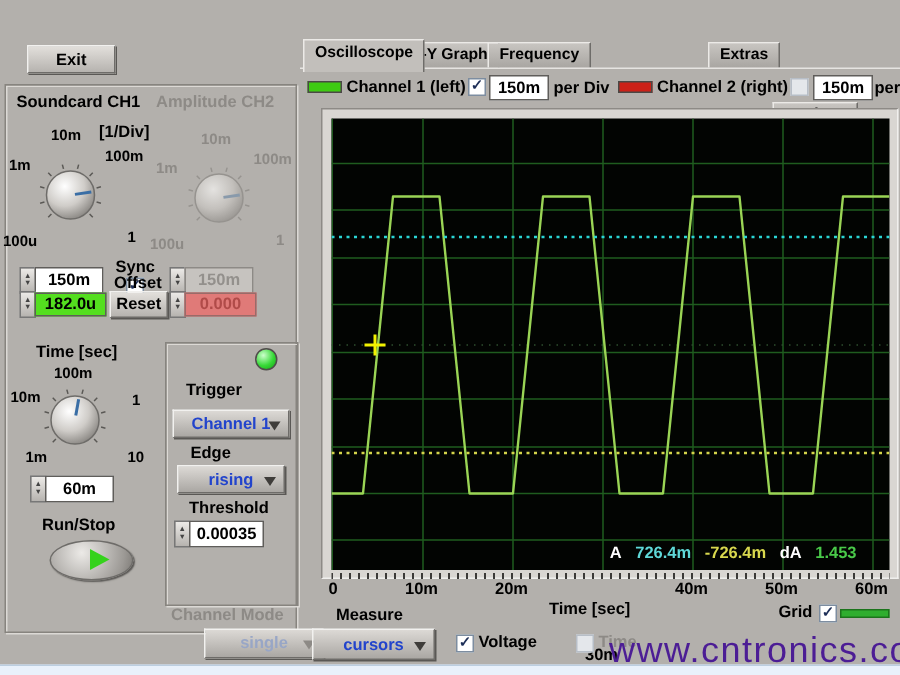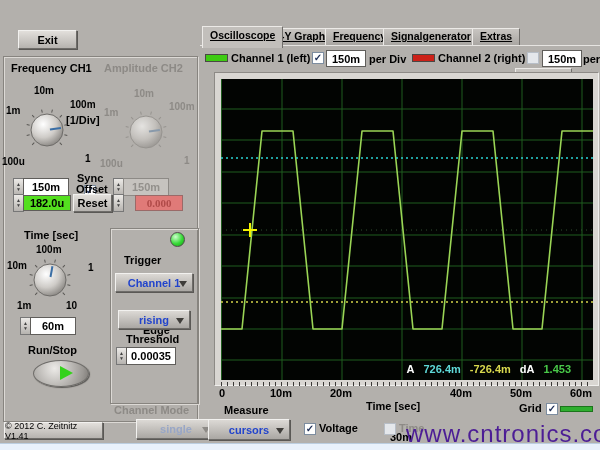--- a/index.html
+++ b/index.html
@@ -36,21 +36,21 @@
            border-left:4px solid transparent;border-right:4px solid transparent;border-top:6px solid #3f3d3a;}
   .dd.dis{color:#98a6c6;}
   .dd.dis .tri{border-top-color:#8d8a86;}
   .etchbox{position:absolute;border:1px solid #87847f;box-shadow:inset 1px 1px 0 #dcd9d5, 1px 1px 0 #dcd9d5;}
   .swatch{position:absolute;border:1px solid #4a4845;}
   .knob{position:absolute;}
   
   .tabstrip{position:absolute;left:200px;top:26px;width:400px;height:20px;}
   .tab{position:absolute;top:2px;height:15px;padding:1px 7px 0 7px;background:linear-gradient(#c8c5c1,#a9a6a2);
        border:1px solid;border-color:#eceae7 #6e6c69 #8d8a86 #eceae7;border-bottom:none;
-       font-size:10.5px;font-weight:bold;color:#000;white-space:nowrap;text-decoration:underline;}
+       font-size:10.5px;font-weight:bold;color:#000;white-space:nowrap;}
   .tab.active{top:0;height:19px;padding-top:2px;background:#c2bfbb;z-index:3;border-bottom:none;}
   .tabline{position:absolute;left:200px;top:45px;width:400px;height:1px;background:#e6e4e1;z-index:1;}
   
   .scopeframe{position:absolute;left:214px;top:72px;width:383px;height:312px;background:#d9d6d2;
               border:1px solid;border-color:#8d8a86 #f0efed #f0efed #8d8a86;}
   .plot{position:absolute;left:221px;top:79px;width:372px;height:301px;background:#020402;z-index:2;}
   .plot svg{position:absolute;left:0;top:0;}
   .readout{position:absolute;right:22px;bottom:5px;display:flex;gap:9px;font-size:11px;font-weight:bold;}
   .xticksbar{position:absolute;left:221px;top:382px;width:372px;height:4px;
              background:repeating-linear-gradient(90deg,#3c3a38 0,#3c3a38 1px,transparent 1px,transparent 6px);}
@@ -72,23 +72,23 @@
 <body>
 
 <div class="window">
 
 
   <div class="btn3d" style="left:18px;top:30px;width:57px;height:17px;">Exit</div>
 
   <div class="etchbox" style="left:3px;top:56px;width:193px;height:364px;"></div>
   <div class="etchbox" style="left:110px;top:228px;width:87px;height:174px;"></div>
 
-  <div class="lbl" style="left:11px;top:62px;">Frequency CH1</div>
+  <div class="lbl" style="left:11px;top:62px;">Soundcard CH1</div>
   <div class="lbl dis" style="left:104px;top:62px;">Amplitude CH2</div>
-  <div class="lbl" style="left:66px;top:82px;margin-top:32px;">[1/Div]</div>
+  <div class="lbl" style="left:66px;top:82px;">[1/Div]</div>
 
   <div class="lbl" style="left:34px;top:85px;font-size:10px;">10m</div>
   <div class="lbl" style="left:6px;top:105px;font-size:10px;">1m</div>
   <div class="lbl" style="left:70px;top:99px;font-size:10px;">100m</div>
   <div class="lbl" style="left:2px;top:156px;font-size:10px;">100u</div>
   <div class="lbl" style="left:85px;top:153px;font-size:10px;">1</div>
   <div class="knob" style="left:23px;top:106px;">
     <svg width="48" height="48">
       <defs>
           <radialGradient id="kg1" cx="38%" cy="32%" r="75%">
@@ -162,28 +162,28 @@
   <div class="spin" style="left:13px;top:194px;">
       <span>▲</span>
       <span>▼</span>
     </div>
   <div class="field" style="left:23px;top:195px;width:46px;height:14px;background:#54df1f;">182.0u</div>
   <div class="btn3d" style="left:73px;top:194px;width:37px;height:16px;">Reset</div>
   <div class="spin" style="left:113px;top:194px;">
       <span>▲</span>
       <span>▼</span>
     </div>
-  <div class="field" style="left:135px;top:195px;width:46px;height:14px;background:#e07a78;color:#b04b49;border-color:#9a6a68;font-family:Liberation Serif, serif;">0.000</div>
+  <div class="field" style="left:123px;top:195px;width:46px;height:14px;background:#e07a78;color:#b04b49;border-color:#9a6a68;">0.000</div>
 
   <div class="lbl" style="left:24px;top:229px;">Time [sec]</div>
   <div class="lbl" style="left:36px;top:244px;font-size:10px;">100m</div>
   <div class="lbl" style="left:7px;top:260px;font-size:10px;">10m</div>
   <div class="lbl" style="left:88px;top:262px;font-size:10px;">1</div>
   <div class="lbl" style="left:17px;top:300px;font-size:10px;">1m</div>
-  <div class="lbl" style="left:66px;top:300px;font-size:10px;">10</div>
+  <div class="lbl" style="left:85px;top:300px;font-size:10px;">10</div>
   <div class="knob" style="left:26px;top:256px;">
     <svg width="48" height="48">
       <defs>
           <radialGradient id="kg3" cx="38%" cy="32%" r="75%">
         <stop offset="0" stop-color="#ffffff"></stop>
             <stop offset="0.55" stop-color="#cfccc8"></stop>
             <stop offset="1" stop-color="#827f7b"></stop>
       </radialGradient>
         </defs>
       <g transform="translate(24,24)" stroke="#5a5855" stroke-width="1">
@@ -207,50 +207,48 @@
       <span>▼</span>
     </div>
   <div class="field" style="left:30px;top:317px;width:44px;height:16px;">60m</div>
 
   <div class="lbl" style="left:124px;top:234px;margin-top:20px;">Trigger</div>
   <div class="led" style="left:170px;top:232px;"></div>
   <div class="dd" style="left:115px;top:273px;width:76px;height:17px;color:#2244cc;">
     <span>Channel 1</span>
       <span class="tri"></span>
   </div>
-  <div class="lbl" style="left:143px;top:296px;margin-top:28px;">Edge</div>
+  <div class="lbl" style="left:127px;top:296px;">Edge</div>
   <div class="dd" style="left:118px;top:310px;width:70px;height:17px;color:#2244cc;">
     <span>rising</span>
       <span class="tri"></span>
   </div>
   <div class="lbl" style="left:126px;top:333px;">Threshold</div>
   <div class="spin" style="left:116px;top:347px;">
       <span>▲</span>
       <span>▼</span>
     </div>
   <div class="field" style="left:126px;top:347px;width:48px;height:16px;">0.00035</div>
 
   <div class="lbl" style="left:28px;top:344px;">Run/Stop</div>
   <div class="runbtn">
       <span class="tri"></span>
     </div>
 
-  <div class="btn3d copybar">© 2012  C. Zeitnitz V1.41</div>
   <div class="lbl dis" style="left:114px;top:404px;">Channel Mode</div>
   <div class="dd dis" style="left:112px;top:419px;width:78px;height:18px;margin-left:24px;">
     <span>single</span>
       <span class="tri"></span>
   </div>
 
   <div class="tabline"></div>
   <div class="tabstrip">
     <div class="tab active" style="left:2px;">Oscilloscope</div>
     <div class="tab" style="left:66px;">X-Y Graph</div>
     <div class="tab" style="left:125px;">Frequency</div>
-    <div class="tab" style="left:183px;">Signalgenerator</div>
     <div class="tab" style="left:272px;">Extras</div>
     <div class="tab" style="left:315px;margin-top:40px;">Settings</div>
   </div>
 
   <div class="swatch" style="left:205px;top:54px;width:21px;height:6px;background:#3ecb12;"></div>
   <div class="lbl" style="left:231px;top:52px;">Channel 1 (left)</div>
   <div class="cb" style="left:312px;top:52px;">✓</div>
   <div class="field" style="left:326px;top:50px;width:38px;height:15px;">150m</div>
   <div class="lbl" style="left:369px;top:53px;">per Div</div>
   <div class="swatch" style="left:412px;top:54px;width:21px;height:6px;background:#cc2118;"></div>

